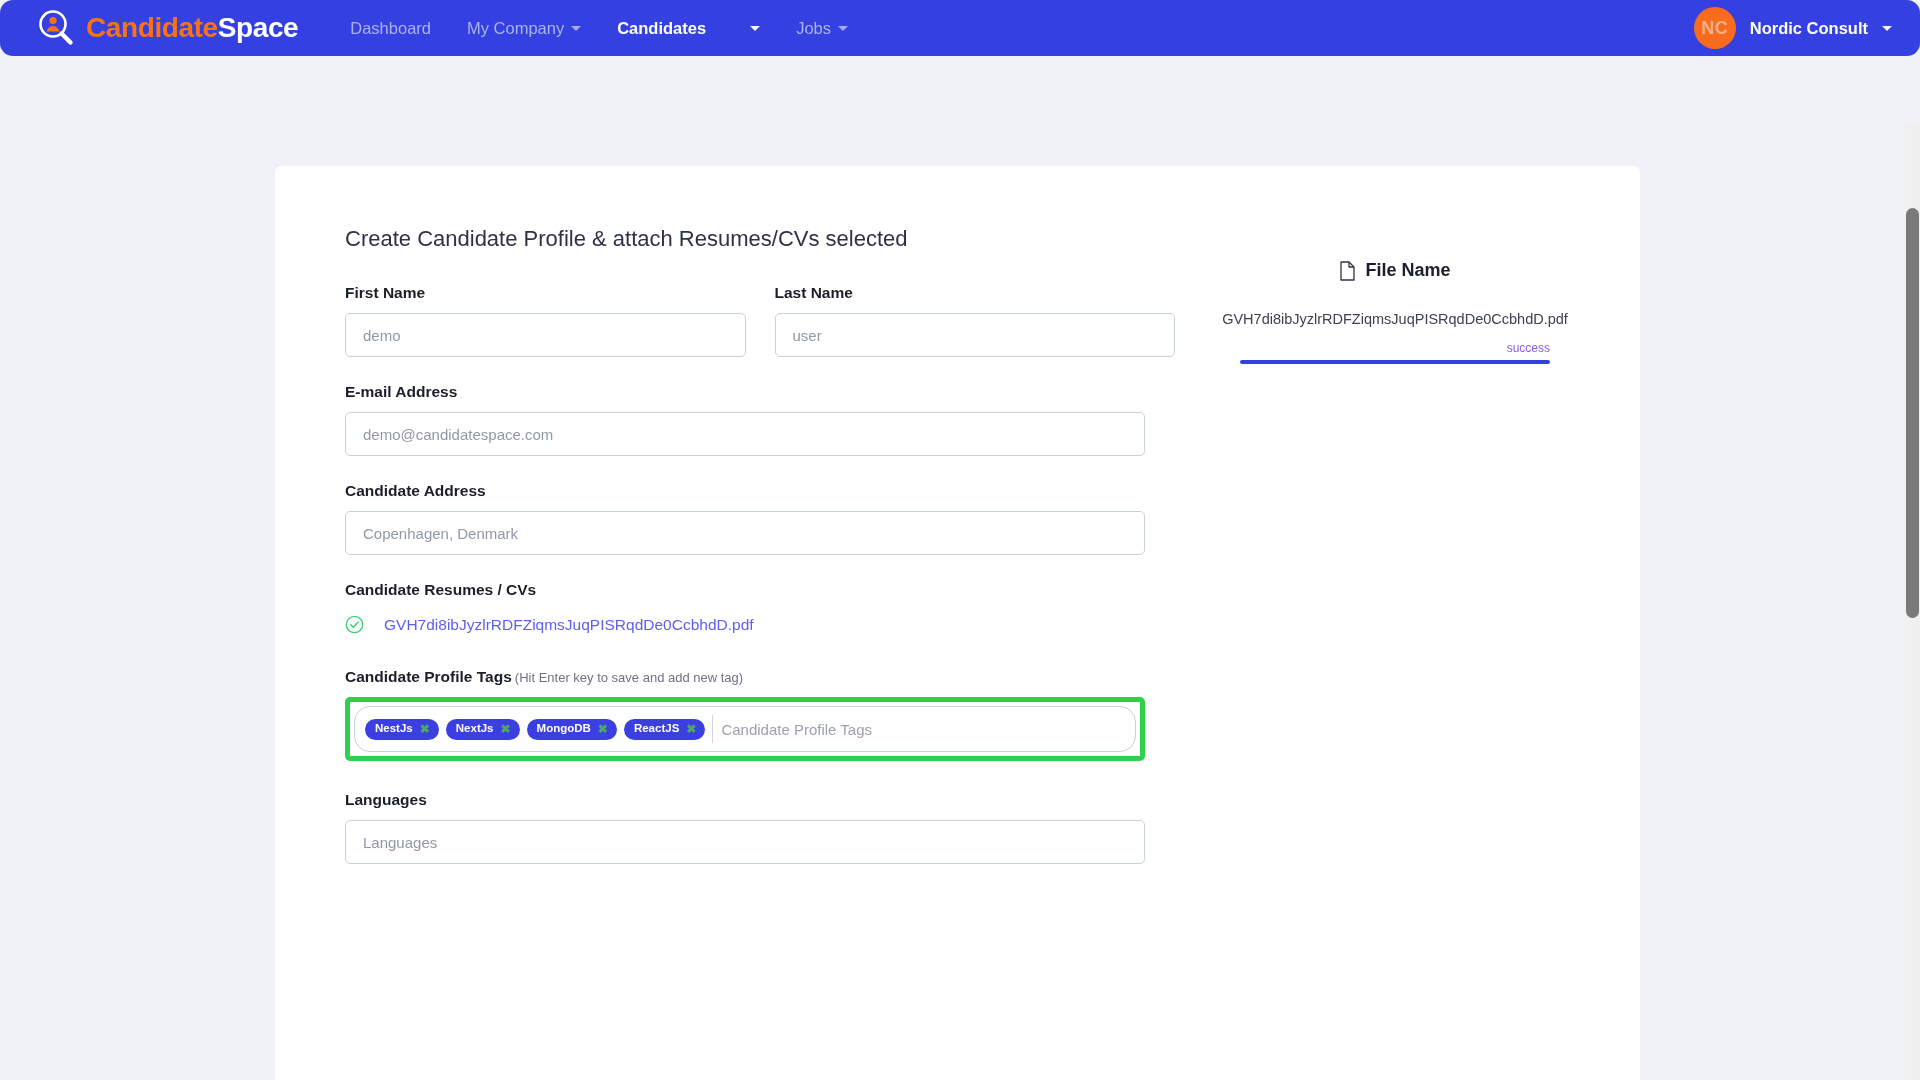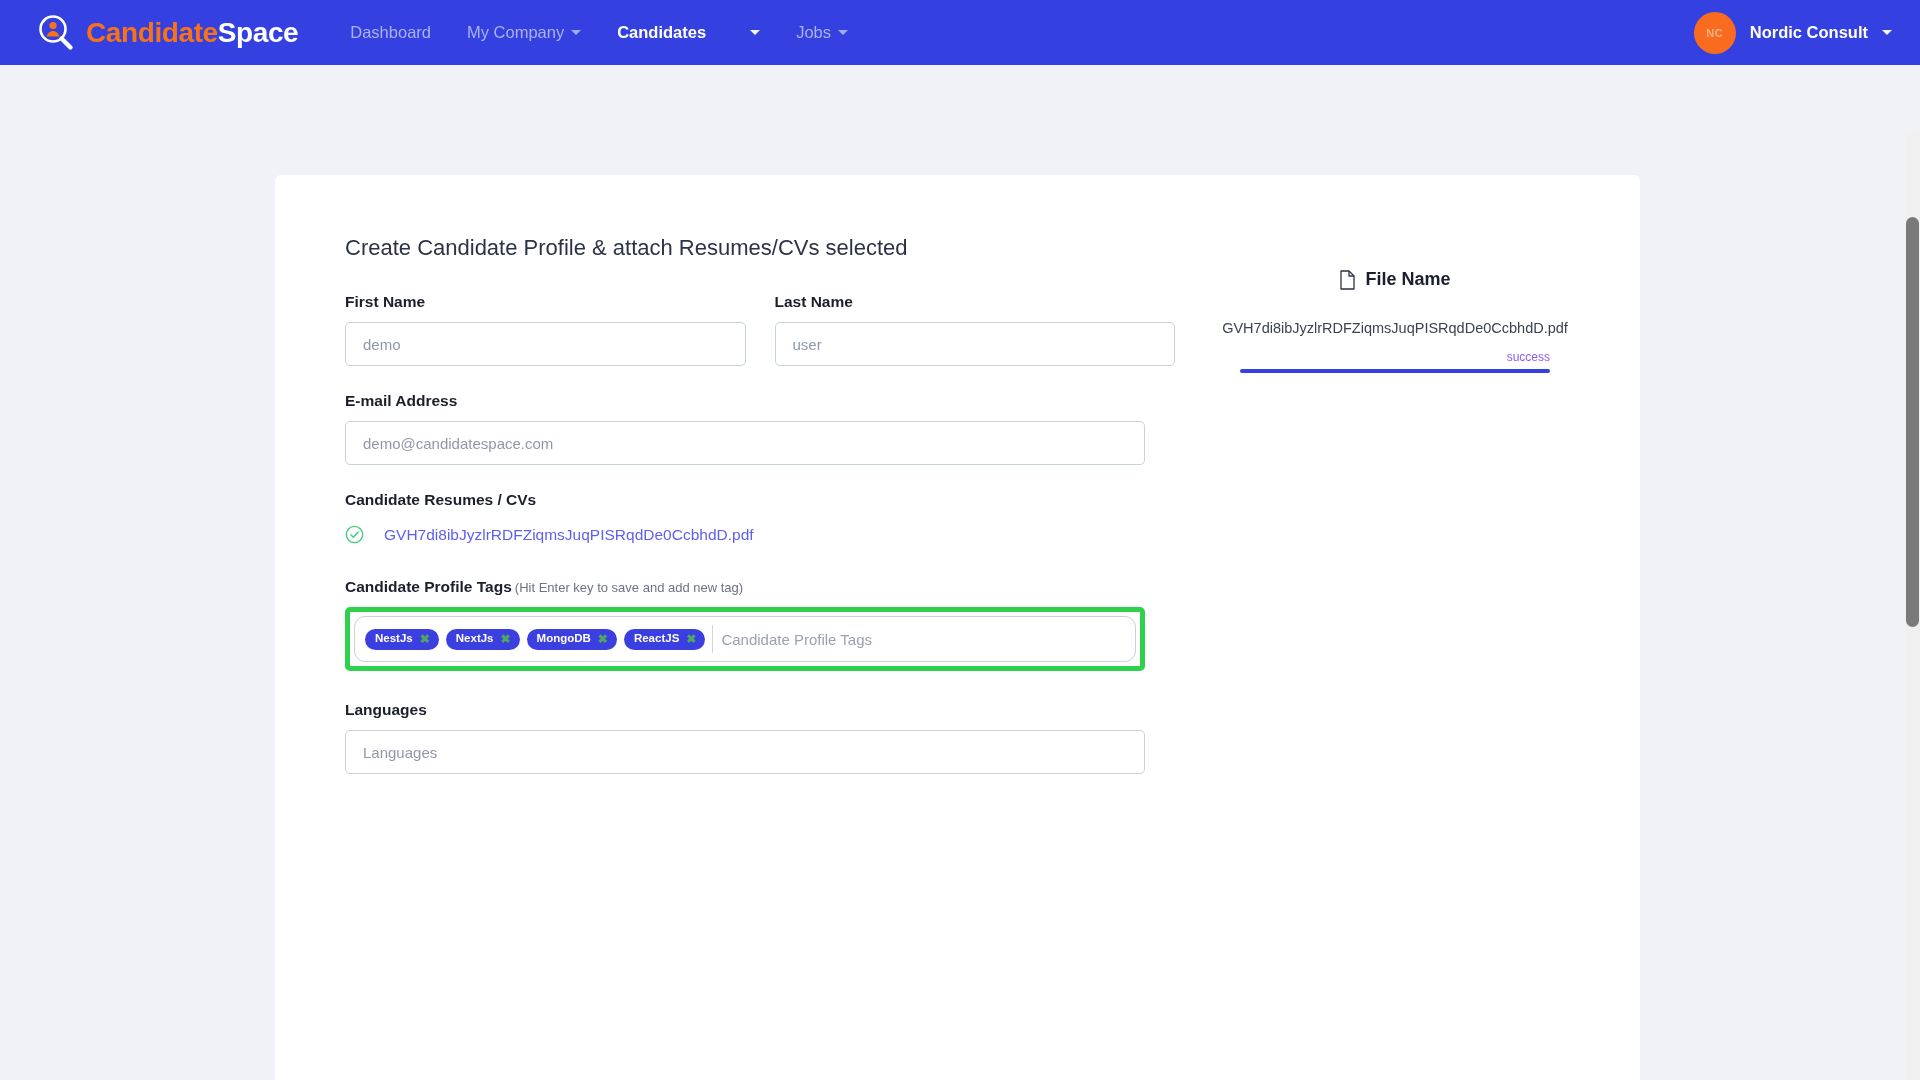--- a/index.html
+++ b/index.html
@@ -6,27 +6,28 @@
   html, body {
     width: 1920px;
     height: 1080px;
     overflow: hidden;
     background: #f1f2f7;
     font-family: "Liberation Sans", sans-serif;
   }
 
   
   .navbar {
-    height: 65px;
+    height: 56px;
     background: #3540e0;
     display: flex;
     align-items: center;
     padding: 0 28px 0 36px;
     position: relative;
     z-index: 5;
+    border-radius: 13px;
   }
   .brand {
     display: flex;
     align-items: center;
     gap: 10px;
     margin-right: 52px;
     text-decoration: none;
     white-space: nowrap;
   }
   .brand-logo { width: 40px; height: 40px; flex: 0 0 40px; }
@@ -72,21 +73,21 @@
     cursor: pointer;
   }
   .avatar {
     width: 42px; height: 42px;
     border-radius: 50%;
     background: #f96b1e;
     color: #f7b08a;
     display: flex;
     align-items: center;
     justify-content: center;
-    font-size: 11px;
+    font-size: 18px;
     font-weight: bold;
     letter-spacing: .5px;
   }
   .user-name {
     color: #fff;
     font-size: 16.5px;
     font-weight: bold;
     white-space: nowrap;
   }
 
@@ -178,21 +179,21 @@
   
   .tags-wrap {
     width: 800px;
     border: 5px solid #2fd04b;
     border-radius: 5px;
     padding: 4px;
     margin-top: 10px;
   }
   .tags-box {
     border: 1px solid #c7d2d9;
-    border-radius: 11px;
+    border-radius: 16px;
     min-height: 46px;
     display: flex;
     align-items: center;
     flex-wrap: wrap;
     gap: 7px;
     padding: 6px 10px;
     background: #fff;
   }
   .tag {
     background: #3b3fe0;
@@ -351,20 +352,24 @@
             <input class="inp" type="text" placeholder="user" style="">
           </div>
         </div>
 
         <div class="block wide">
           <label class="field-label">E-mail Address</label>
           <input class="inp" type="text" placeholder="demo@candidatespace.com" style="">
         </div>
 
 
+        <div class="block wide">
+          <label class="field-label">Candidate Address</label>
+          <input class="inp" type="text" placeholder="Copenhagen, Denmark" style="">
+        </div>
 
         <div class="block wide" style="margin-bottom:34px">
           <label class="field-label">Candidate Resumes / CVs</label>
           <div class="resume-row">
             <span class="check-icon">
               <svg viewBox="0 0 20 20" width="19" height="19">
                 <circle cx="10" cy="10" r="8.6" fill="none" stroke="#39d07a" stroke-width="1.4"></circle>
                 <path d="M6.2 10.2l2.6 2.6 5-5.4" fill="none" stroke="#39d07a" stroke-width="1.5" stroke-linecap="round" stroke-linejoin="round"></path>
               </svg>
             </span>

